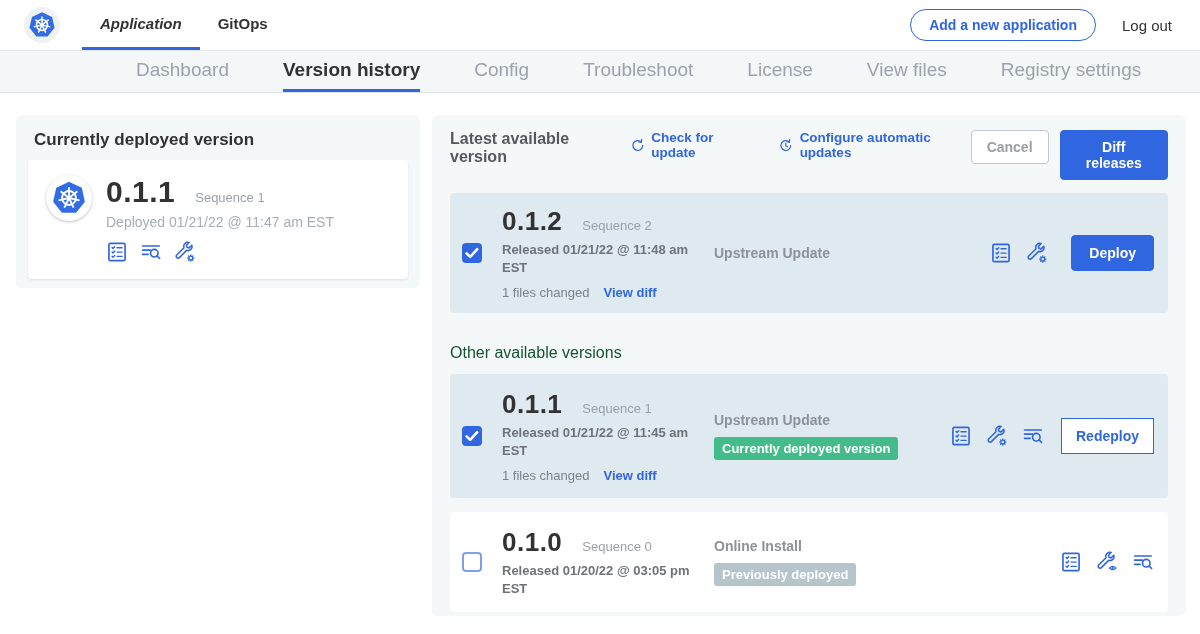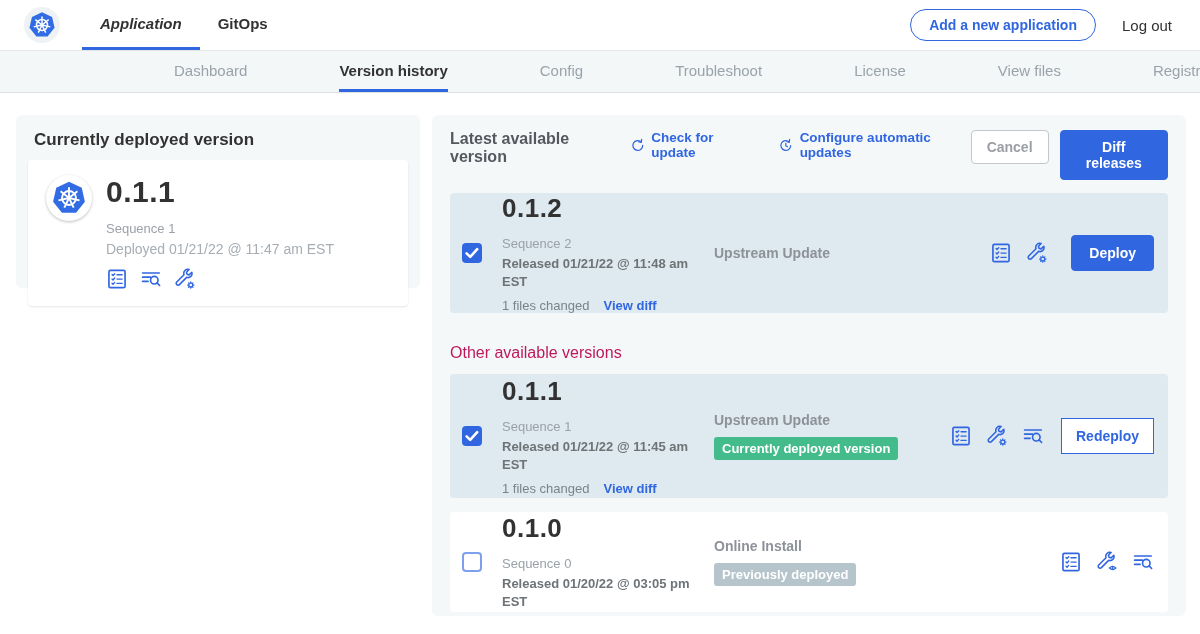--- a/index.html
+++ b/index.html
@@ -11,29 +11,29 @@
   .brand-circle { width:36px; height:36px; border-radius:50%; background:#eef2f4; display:flex; align-items:center; justify-content:center; }
   .top-tabs { display:flex; margin-left:22px; }
   .top-tab { display:flex; align-items:center; padding:0 18px; font-size:15px; font-weight:bold; color:#323232; border-bottom:3px solid transparent; cursor:pointer; }
   .top-tab.active { border-bottom-color:#3066e0;font-style:italic; }
   .header-right { margin-left:auto; display:flex; align-items:center; gap:26px; padding-right:28px; }
   .add-app-btn { border:1px solid #3066e0; color:#3066e0; background:#fff; font-weight:bold; font-size:14px; padding:7px 18px; border-radius:17px; cursor:pointer; font-family:inherit; }
   .logout { font-size:15px; color:#323232; cursor:pointer; }
 
   
   .subnav { position:absolute; left:0; top:50px; width:1200px; height:43px; background:#f4f7f8; border-top:1px solid #e2e6e9; border-bottom:1px solid #dde2e5; display:flex; gap:54px; padding-left:136px; }
-  .subnav-item { display:flex; align-items:center; font-size:15px; color:#9aa3ab; border-bottom:3px solid transparent; cursor:pointer; white-space:nowrap;margin-left:38px; }
+  .subnav-item { display:flex; align-items:center; font-size:19px; color:#9aa3ab; border-bottom:3px solid transparent; cursor:pointer; white-space:nowrap; }
   .subnav-item.active { color:#323232; font-weight:bold; border-bottom-color:#3066e0; }
 
   
   .left-panel { position:absolute; left:16px; top:115px; width:404px; height:173px; background:#f5f8f9; border-radius:6px; }
   .left-panel-title { padding:15px 18px 10px 18px; font-size:17px; font-weight:bold; color:#323232; }
   .deployed-card { margin:0 12px; background:#fff; border-radius:4px; box-shadow:0 1px 2px rgba(50,50,50,.12); padding:15px 18px 16px 18px; display:flex; gap:14px; }
   .deployed-logo { width:46px; height:46px; border-radius:50%; background:#fff; box-shadow:0 1px 3px rgba(0,0,0,.25); display:flex; align-items:center; justify-content:center; flex:0 0 auto; }
-  .ver-line { display:flex; align-items:baseline; gap:12px;flex-direction:column; }
+  .ver-line { display:flex; align-items:baseline; gap:20px; }
   .ver-big { font-size:30px; font-weight:bold; color:#323232; letter-spacing:.5px; }
   .ver-seq { font-size:13px; color:#9aa1a8; }
   .deployed-at { margin-top:5px; font-size:14px; color:#a6adb4; }
   .icon-row { margin-top:11px; display:flex; gap:12px; color:#3066e0; align-items:center; }
   .icon-row svg, .row-icons svg { cursor:pointer; }
 
   
   .right-panel { position:absolute; left:432px; top:115px; width:754px; height:501px; background:#f5f8f9; border-radius:6px; padding:15px 18px 0 18px; }
   .avail-header { display:flex; align-items:flex-start; }
   .avail-title { font-size:16px; font-weight:bold; color:#55585e; }
@@ -42,21 +42,21 @@
   .hdr-link.second { margin-left:26px; }
   .cancel-btn { margin-left:auto; background:#fff; border:1px solid #c3c8cc; color:#9b9fa4; font-weight:bold; font-size:14px; padding:8px 15px; border-radius:4px; cursor:pointer; font-family:inherit; }
   .diff-btn { margin-left:11px; background:#3066e0; border:1px solid #3066e0; color:#fff; font-weight:bold; font-size:14px; padding:8px 15px; border-radius:4px; cursor:pointer; font-family:inherit; }
 
   .version-card { display:flex; align-items:center; border-radius:4px; padding:0 14px 0 12px; }
   .card-blue { background:#dfe9f0; }
   .card-white { background:#fff; }
   .card-1 { margin-top:13px; height:120px; }
   .card-2 { margin-top:12px; height:124px; }
   .card-3 { margin-top:14px; height:100px; }
-  .other-title { margin-top:31px; font-size:16px; color:#be185d; }
+  .other-title { margin-top:31px; font-size:16px; color:#14532d; }
 
   .checkbox { width:20px; height:20px; border-radius:4px; flex:0 0 auto; margin-right:20px; cursor:pointer; display:flex; align-items:center; justify-content:center; }
   .checkbox.checked { background:#3066e0; }
   .checkbox.unchecked { background:#fff; border:2px solid #7ea0ec; }
 
   .vblock { width:212px; flex:0 0 auto; }
   .vblock .ver-big { font-size:26px; }
   .released { margin-top:4px; font-size:13px; font-weight:bold; color:#6e7377; width:205px; line-height:1.35; }
   .files-line { margin-top:8px; display:flex; gap:14px; font-size:13px; color:#7a838b; }
   .view-diff { color:#3066e0; font-weight:bold; cursor:pointer; }

